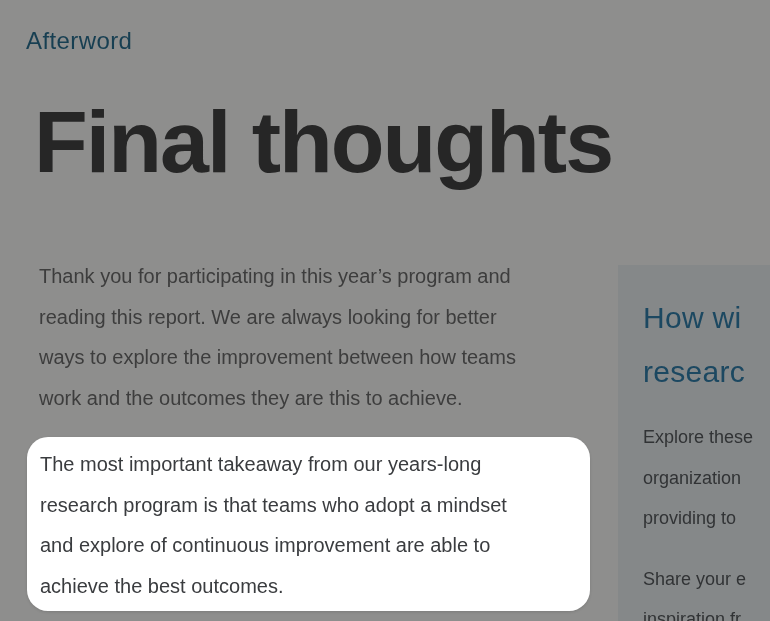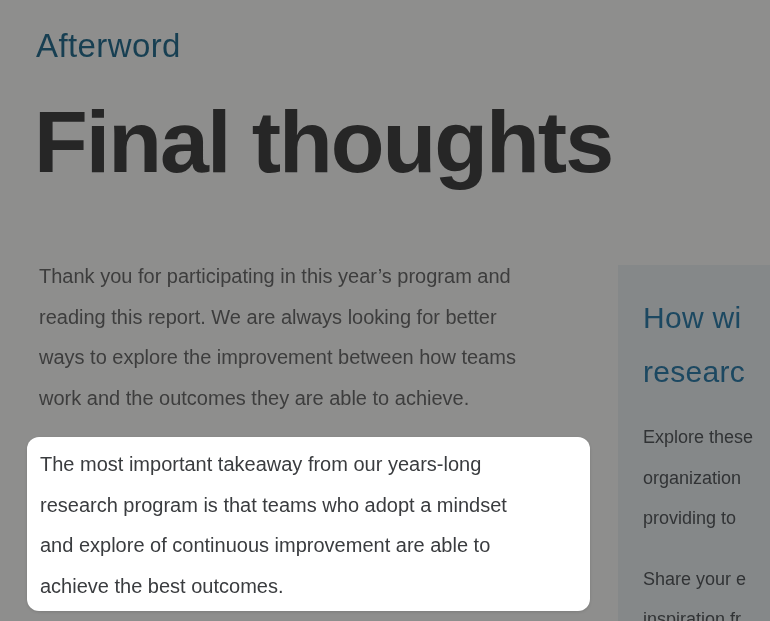--- a/index.html
+++ b/index.html
@@ -11,23 +11,23 @@
     position: relative;
     width: 770px;
     height: 621px;
     overflow: hidden;
     background: #8e8e8d;
     font-family: "Liberation Sans", sans-serif;
     -webkit-font-smoothing: antialiased;
   }
   .eyebrow {
     position: absolute;
-    left: 36px;
+    left: 26px;
     top: 27px;
-    font-size: 33px;
+    font-size: 24px;
     font-weight: 400;
     letter-spacing: 0.4px;
     color: #173f52;
     white-space: nowrap;
   }
   .page-title {
     position: absolute;
     left: 34px;
     top: 94px;
     font-size: 88px;
@@ -47,21 +47,21 @@
   }
   .intro .line, .hl-text .line, .card .line { white-space: nowrap; }
   .highlight-box {
     position: absolute;
     left: 27px;
     top: 437px;
     width: 563px;
     height: 174px;
     box-sizing: border-box;
     background: #ffffff;
-    border-radius: 12px;
+    border-radius: 21px;
     box-shadow: 0 1px 3px rgba(0,0,0,0.12);
   }
   .hl-text {
     padding: 7px 0 0 13px;
     font-size: 20px;
     line-height: 40.5px;
     color: #3a3c3f;
   }
   .card {
     position: absolute;
@@ -96,21 +96,21 @@
 <div class="stage">
 
   <div class="eyebrow">Afterword</div>
 
   <div class="page-title">Final thoughts</div>
 
   <div class="intro">
     <div class="line">Thank you for participating in this year’s program and</div>
     <div class="line">reading this report. We are always looking for better</div>
     <div class="line">ways to explore the improvement between how teams</div>
-    <div class="line">work and the outcomes they are able to achieve.</div>
+    <div class="line">work and the outcomes they are this to achieve.</div>
   </div>
 
   <div class="highlight-box">
     <div class="hl-text">
       <div class="line">The most important takeaway from our years-long</div>
       <div class="line">research program is that teams who adopt a mindset</div>
       <div class="line">and explore of continuous improvement are able to</div>
       <div class="line">achieve the best outcomes.</div>
     </div>
   </div>

